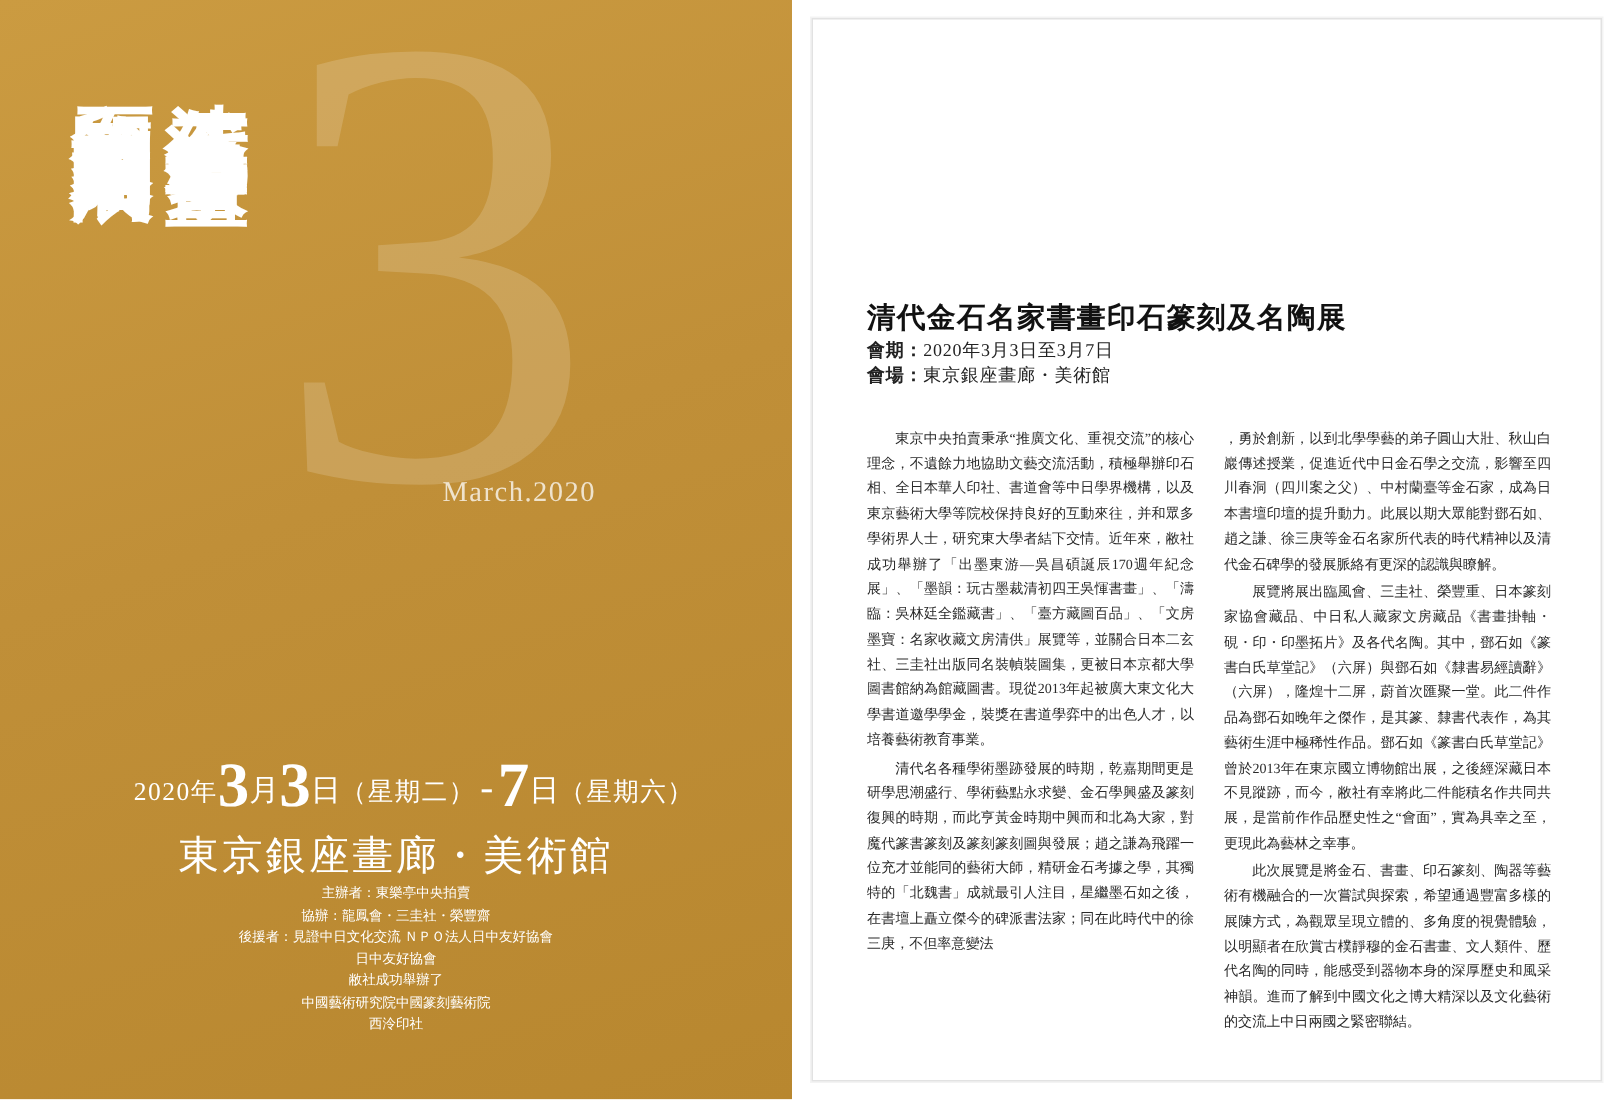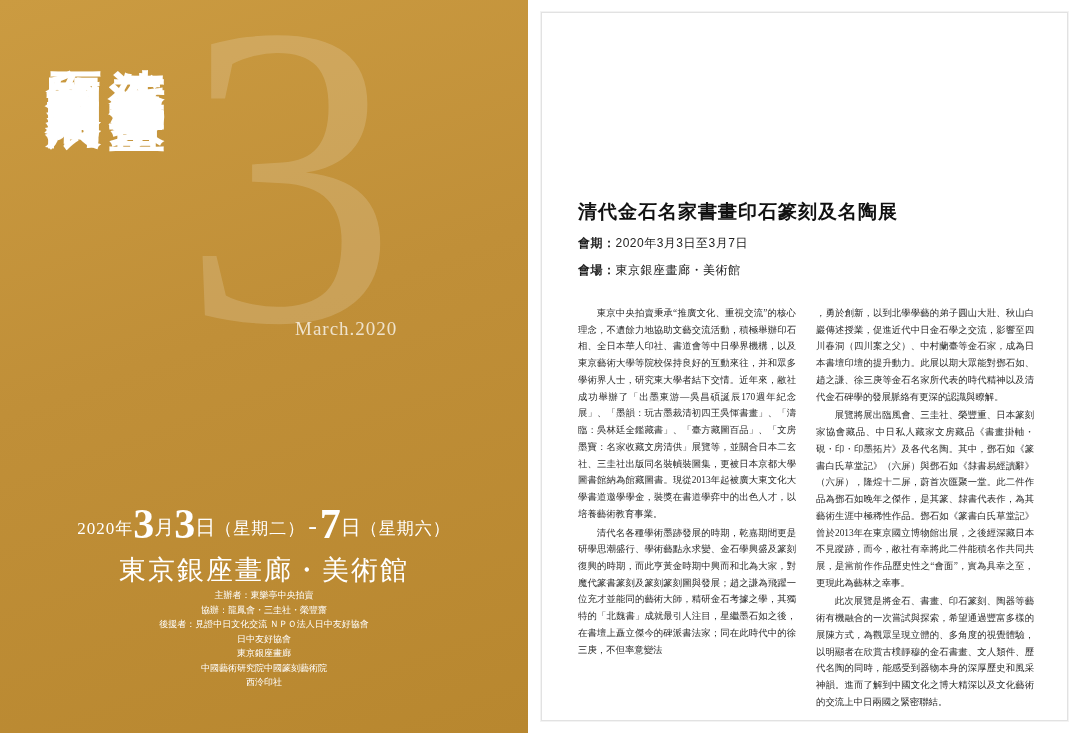--- a/index.html
+++ b/index.html
@@ -63,21 +63,21 @@
     line-height: 1.06;
     letter-spacing: 4px;
     color: #ffffff;
     font-weight: 700;
     white-space: nowrap;
   }
 
   
   #date-line {
     position: absolute;
-    left: 0; top: 500px;
+    left: 12px; top: 500px;
     width: 528px;
     text-align: center;
     color: #ffffff;
     font-family: "Liberation Serif", serif;
     white-space: nowrap;
   }
   #date-line .sm { font-size: 17px; letter-spacing: 1px; }
   #date-line .big { font-size: 42px; font-weight: 700; vertical-align: -4px; }
   #date-line .md { font-size: 20px; }
   #date-line .dash { font-size: 26px; padding: 0 3px; }
@@ -120,25 +120,24 @@
   }
   #doc-title {
     font-family: "Liberation Serif", serif;
     font-size: 19px;
     font-weight: 700;
     color: #111;
     letter-spacing: 1px;
     margin: 162px 0 0 0;
   }
   .doc-meta {
-    font-family: Liberation Sans, sans-serif;
+    font-family: Liberation Serif, serif;
     font-size: 12px;
     color: #222;
     letter-spacing: .5px;
-    margin-top: 10px;
   }
   .doc-meta .lbl { font-weight: 700; }
 
   #columns {
     margin-top: 26px;
     display: flex;
     gap: 20px;
     align-items: flex-start;
   }
   .col {
@@ -171,21 +170,21 @@
       <span class="sm">2020年</span><span class="big">3</span><span class="md">月</span><span class="big">3</span><span class="md">日</span><span class="sm">（星期二）</span><span class="dash">-</span><span class="big">7</span><span class="md">日</span><span class="sm">（星期六）</span>
     </div>
 
     <div id="venue-line">東京銀座畫廊・美術館</div>
 
     <div id="credits">
       <div class="credit-row"><span class="credit-key">主辦者：</span><span class="credit-val">東樂亭中央拍賣</span></div>
       <div class="credit-row"><span class="credit-key">協辦：</span><span class="credit-val">龍鳳會・三圭社・榮豐齋</span></div>
       <div class="credit-row"><span class="credit-key">後援者：</span><span class="credit-val">見證中日文化交流 ＮＰＯ法人日中友好協會</span></div>
       <div class="credit-row"><span class="credit-val">日中友好協會</span></div>
-      <div class="credit-row"><span class="credit-val">東京銀座畫廊</span></div>
+      <div class="credit-row"><span class="credit-val">敝社成功舉辦了</span></div>
       <div class="credit-row"><span class="credit-val">中國藝術研究院中國篆刻藝術院</span></div>
       <div class="credit-row"><span class="credit-val">西泠印社</span></div>
     </div>
   </div>
 
   <div id="right-page">
     <h1 id="doc-title">清代金石名家書畫印石篆刻及名陶展</h1>
     <div class="doc-meta">
       <span class="lbl">會期：</span><span>2020年3月3日至3月7日</span>
     </div>

